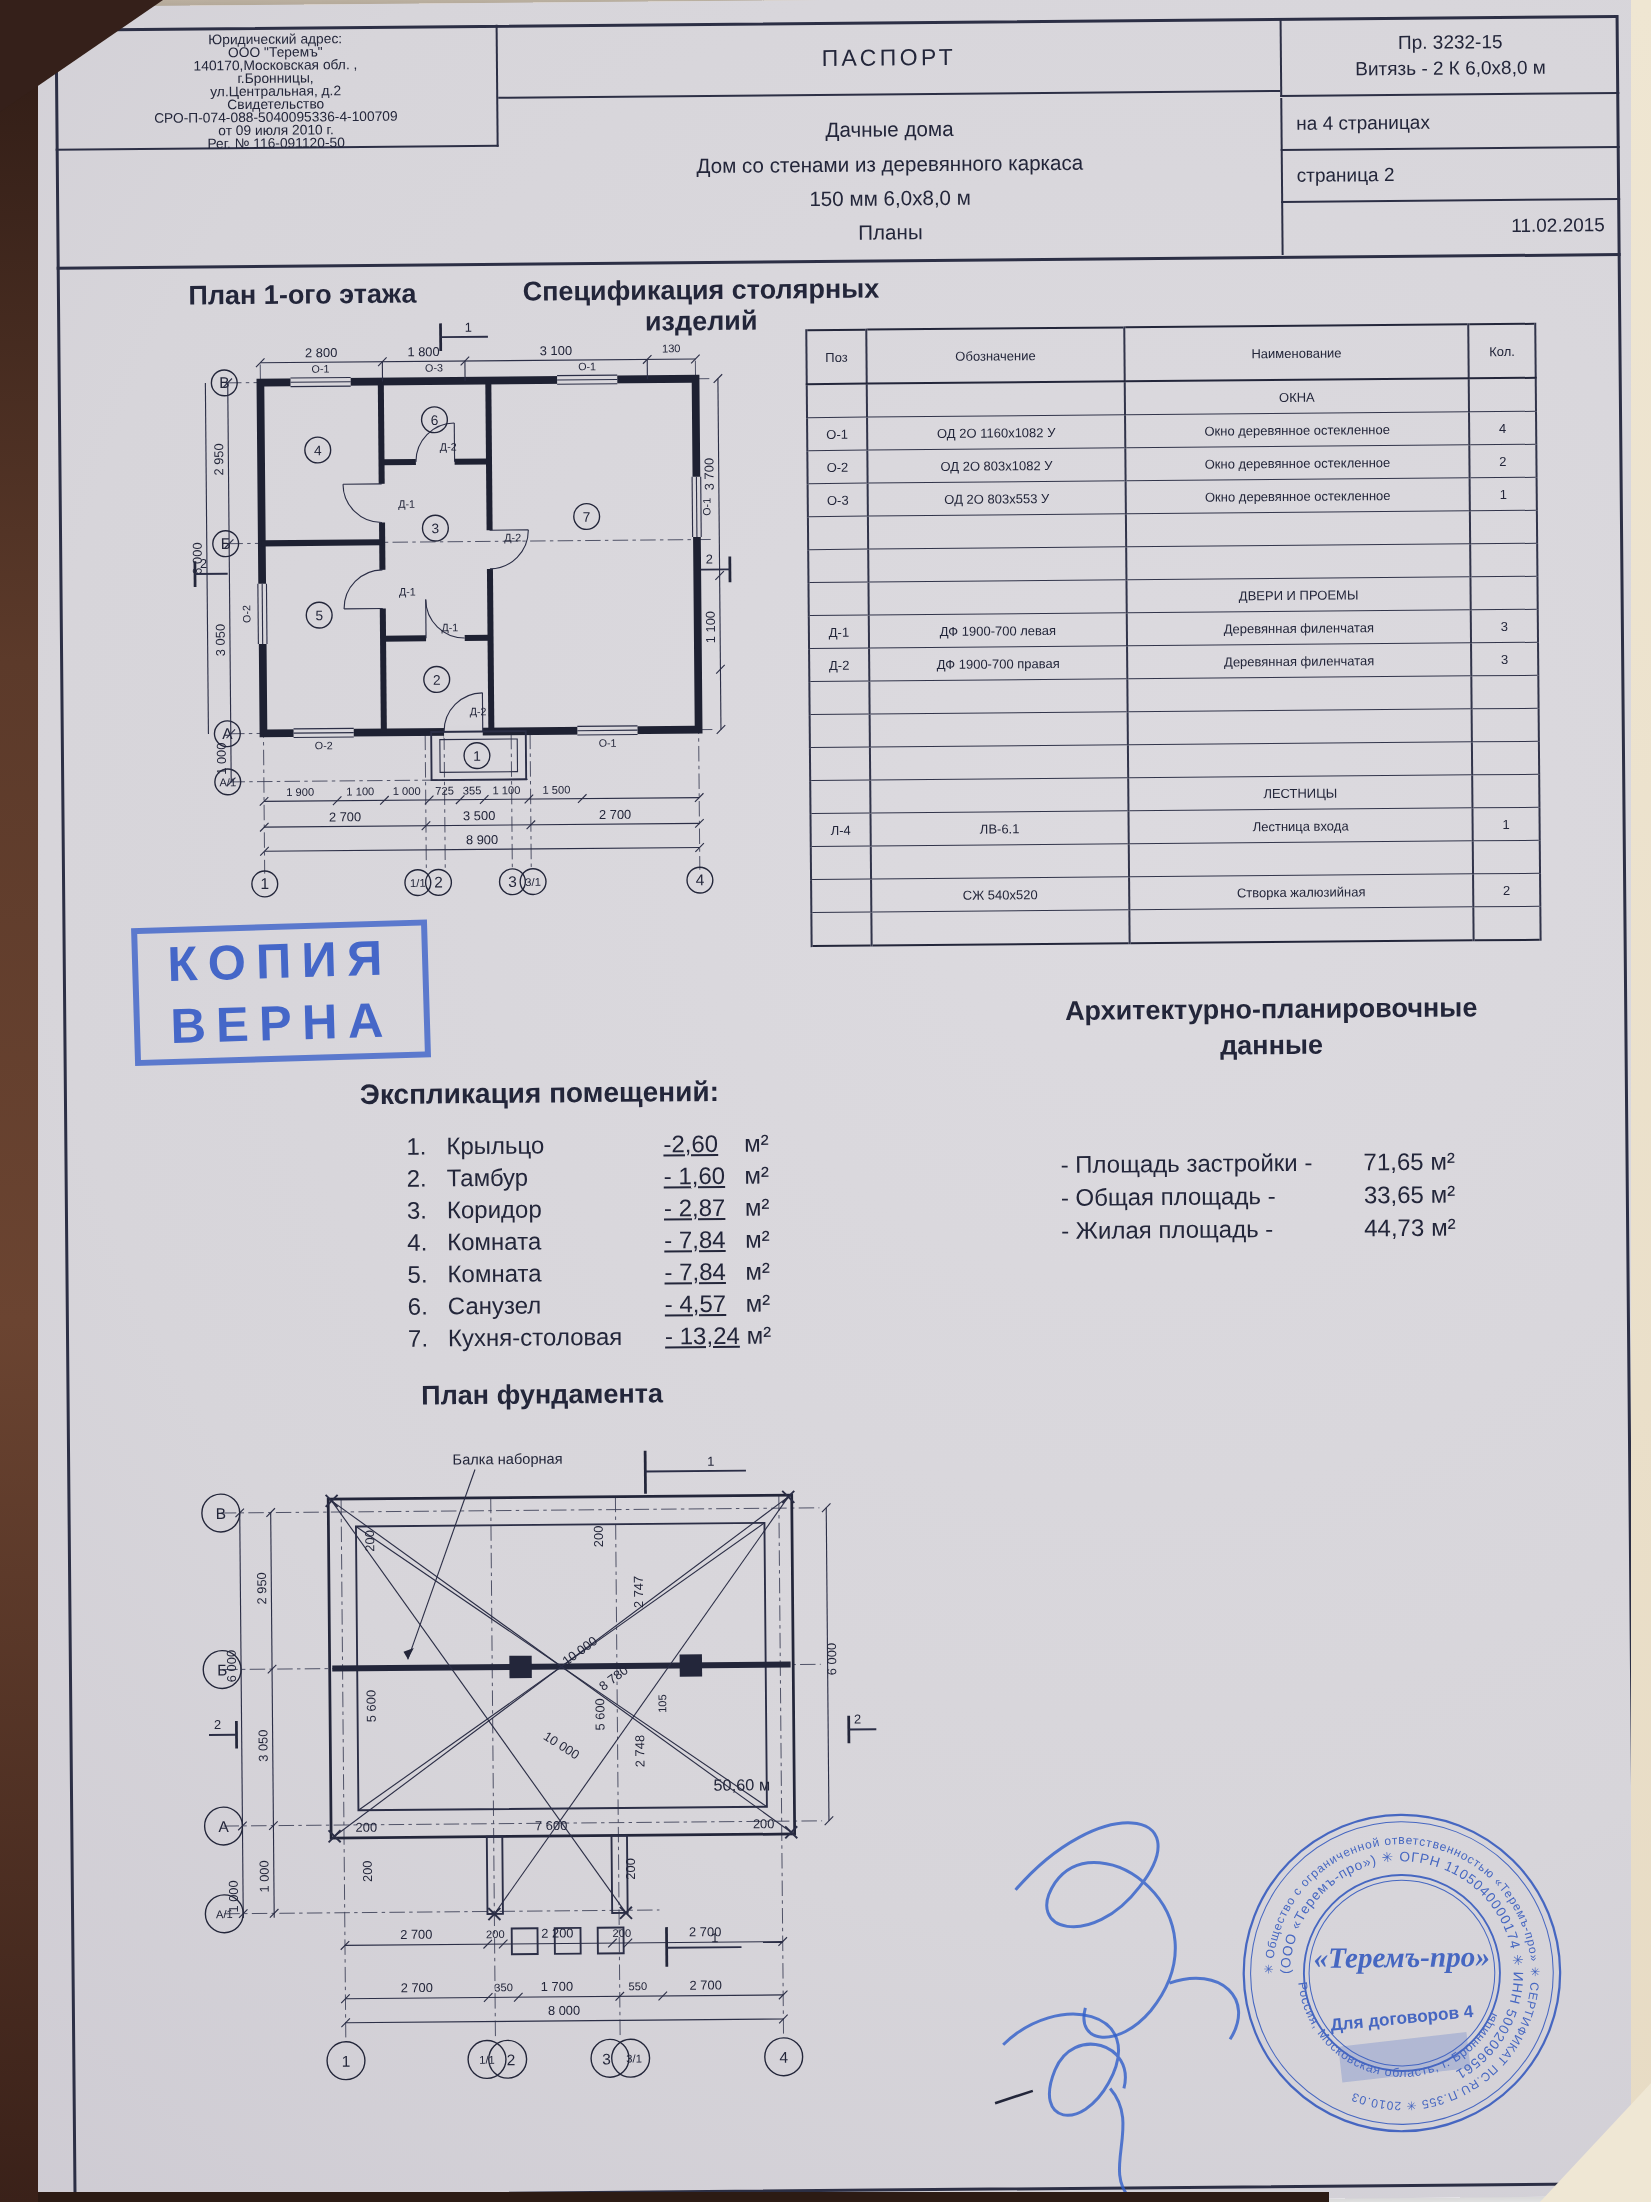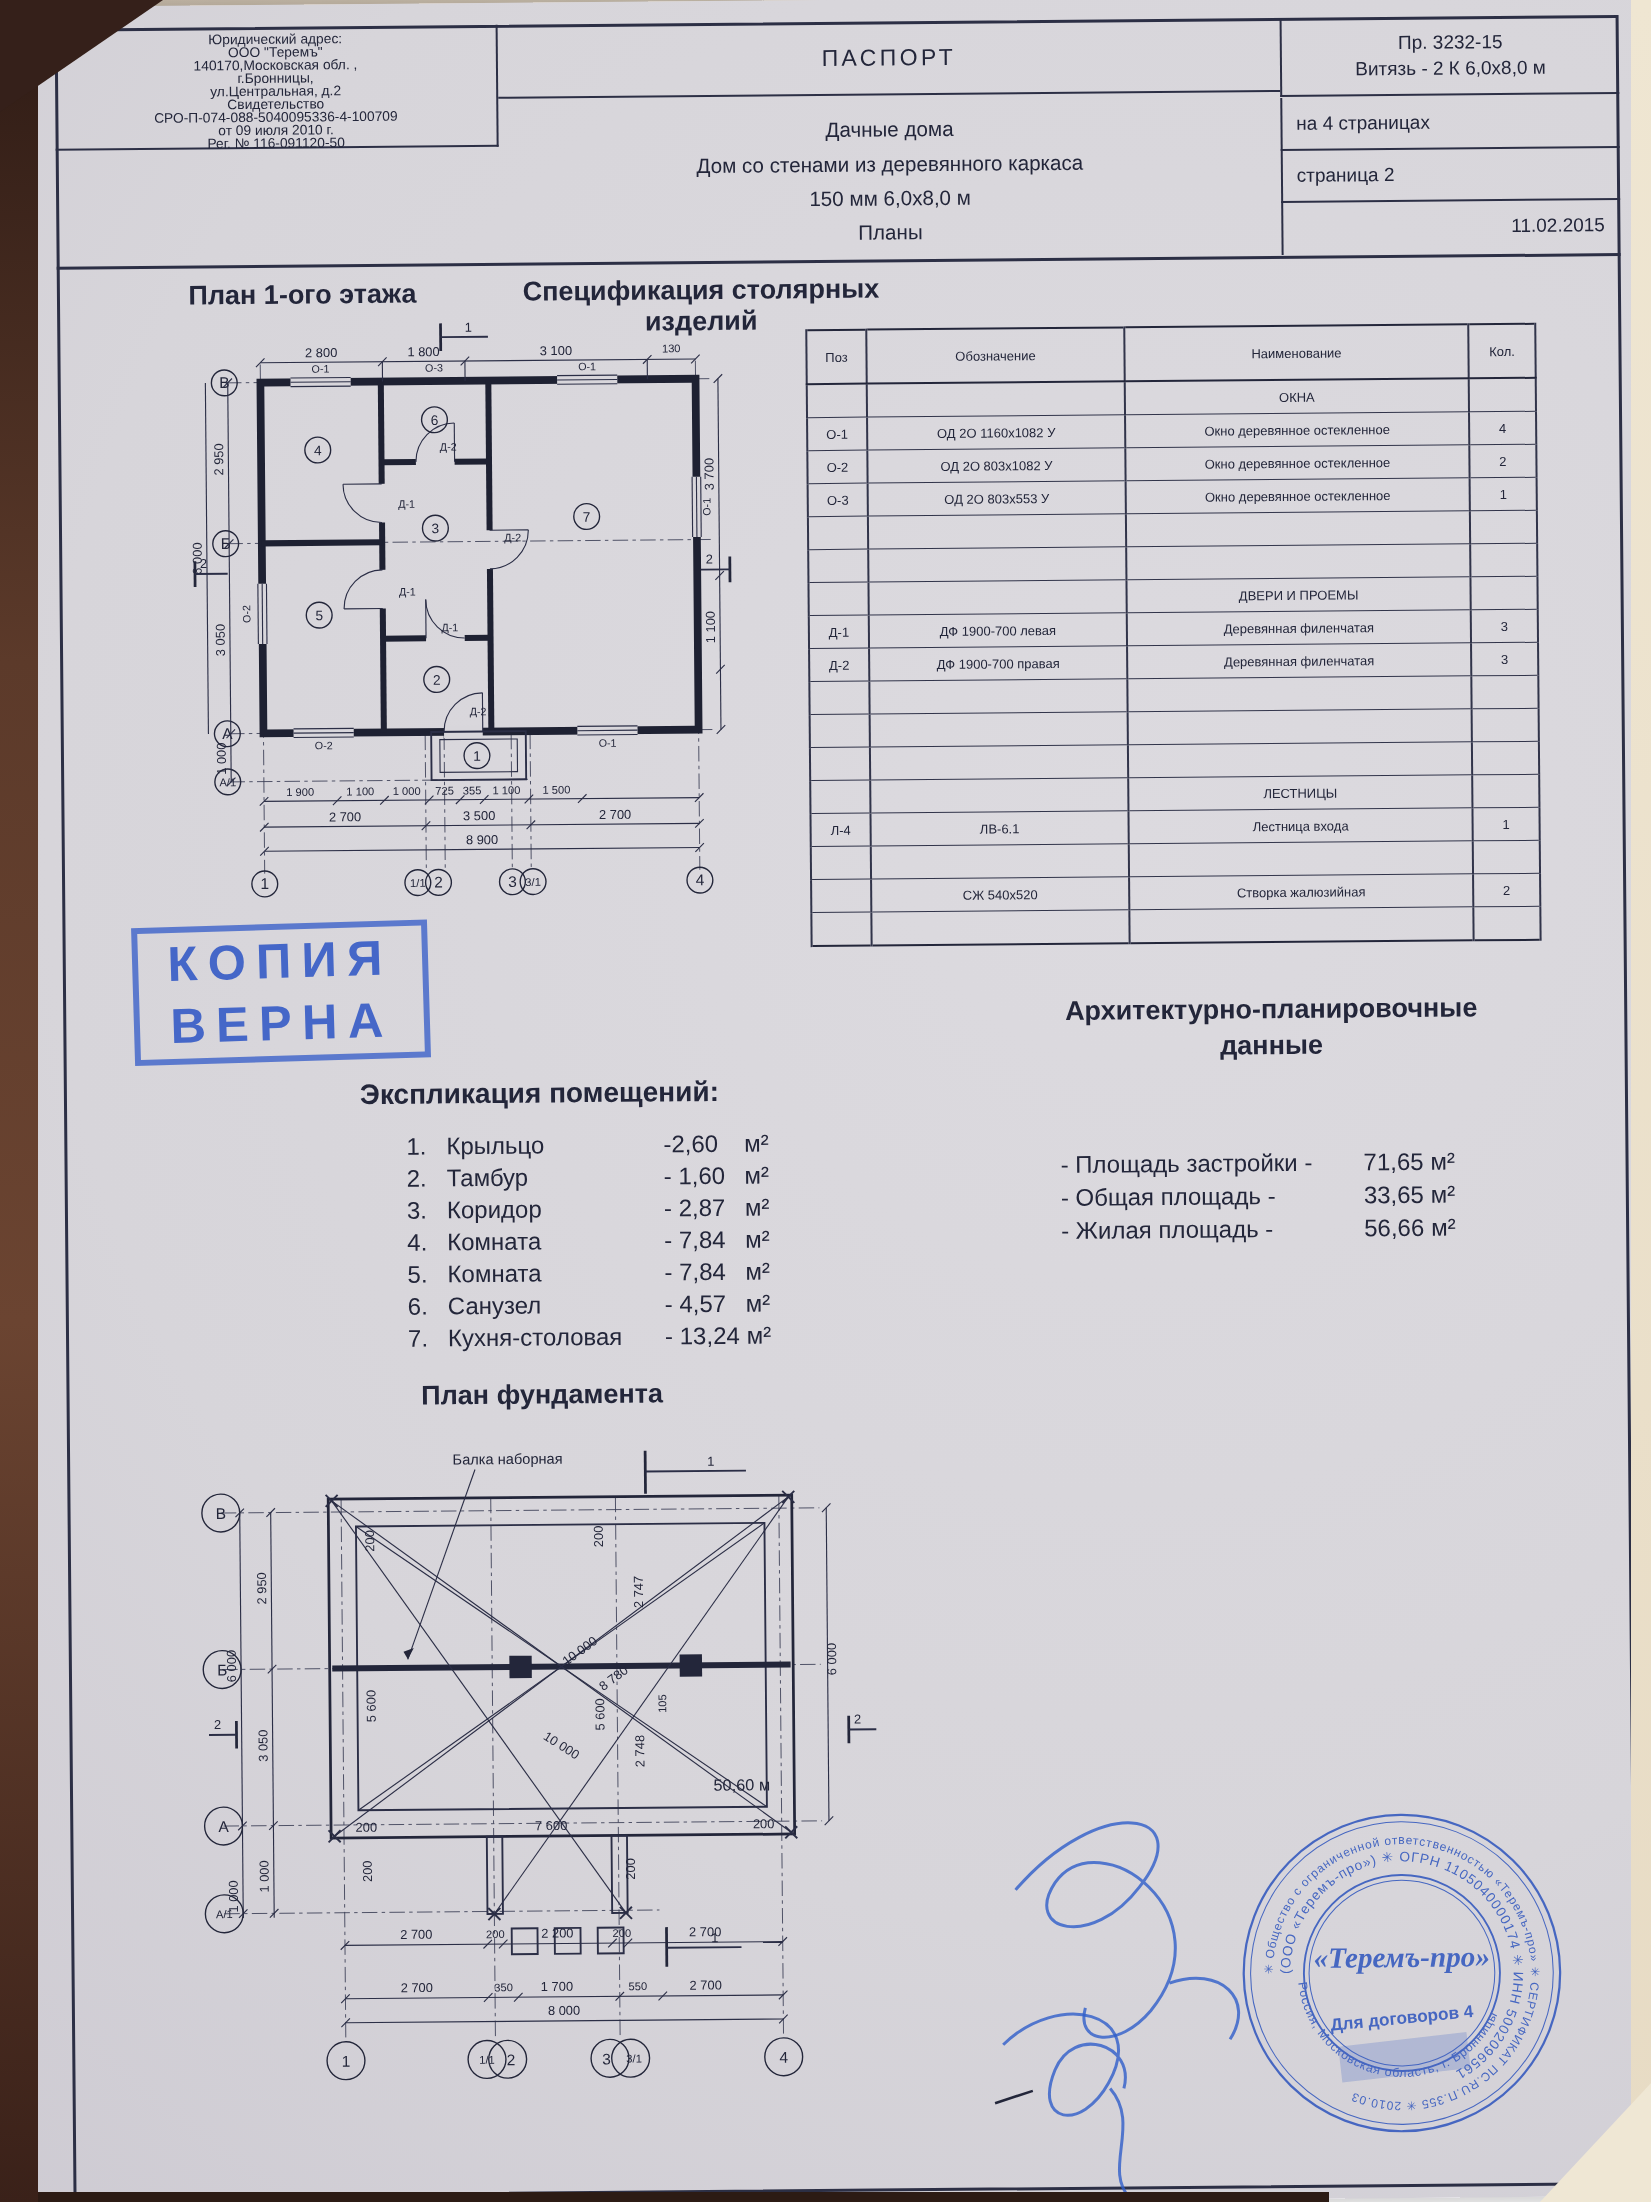--- a/index.html
+++ b/index.html
@@ -31,21 +31,21 @@
   .spec thead td{height:52px;border-bottom:2.6px solid #23263a;font-size:13px;}
   
   .kopiya{left:134px;top:919px;width:296px;height:138px;border:6px solid rgba(50,90,200,.75);transform:rotate(-1.2deg);text-align:center;color:rgba(44,84,196,.85);font-weight:bold;}
   .kopiya .k{font-size:49px;letter-spacing:10.3px;line-height:62px;}
   
   .t-exp{left:360px;top:1075px;width:430px;font-size:28px;font-weight:bold;}
   .exp{left:406px;top:1129px;width:447px;font-size:24px;}
   .exp-row{display:flex;height:32px;align-items:baseline;}
   .exp-num{width:40px;}
   .exp-name{width:217px;}
-  .exp-area{min-width:74px;}
+  .exp-area{min-width:74px;text-decoration:underline;}
   .exp-unit{margin-left:6.9px;}
   
   .t-arch{left:1014px;top:995px;width:516px;text-align:center;font-size:27px;font-weight:bold;line-height:36px;}
   .arch{left:1060px;top:1153px;width:516px;font-size:24px;}
   .arch-row{display:flex;height:33px;align-items:baseline;}
   .arch-label{width:303px;}
   .arch-unit{margin-left:6.9px;}
   
   .t-fnd{left:389px;top:1377px;width:301px;text-align:center;font-size:27px;font-weight:bold;}
   
@@ -498,21 +498,21 @@
           <span>71,65</span>
           <span class="arch-unit">м²</span>
         </div>
     <div class="arch-row">
           <span class="arch-label">- Общая площадь -</span>
           <span>33,65</span>
           <span class="arch-unit">м²</span>
         </div>
     <div class="arch-row">
           <span class="arch-label">- Жилая площадь -</span>
-          <span>56,66</span>
+          <span>44,73</span>
           <span class="arch-unit">м²</span>
         </div>
   </div>
 
   <div class="abs t-fnd">План фундамента</div>
   <svg class="abs" style="left:102px;top:1444px;" width="774" height="671" viewBox="0 0 900 780">
     <g class="dsh">
       <line x1="134" y1="74" x2="830" y2="74"></line>
           <line x1="134" y1="256" x2="830" y2="256"></line>
       <line x1="134" y1="438" x2="830" y2="438"></line>

